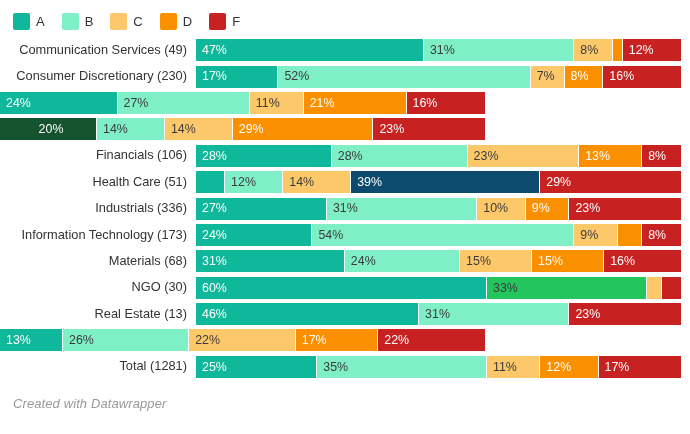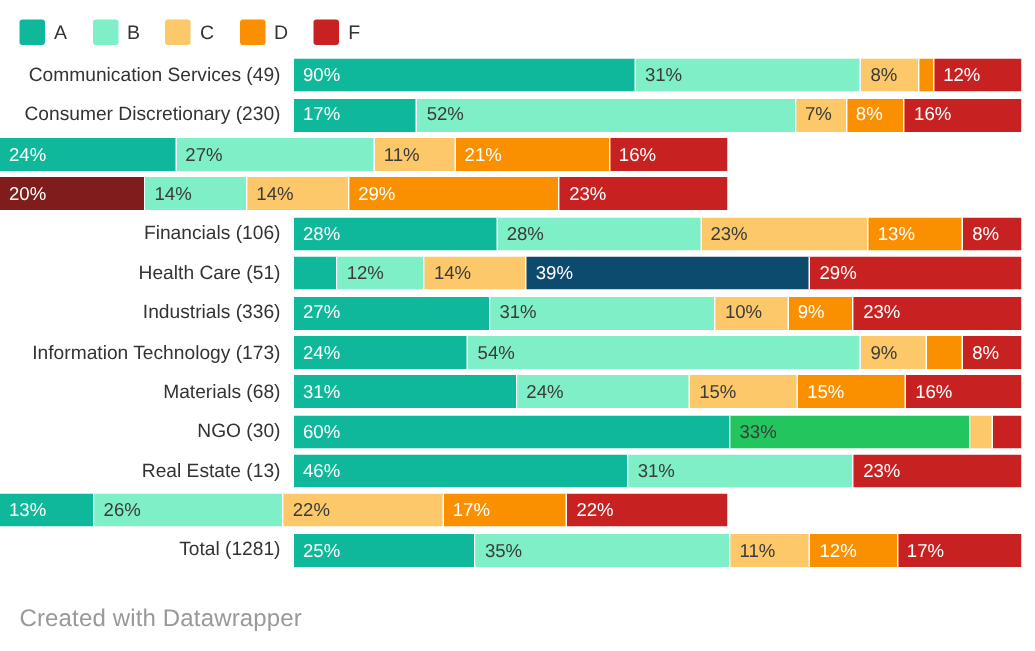--- a/index.html
+++ b/index.html
@@ -67,24 +67,25 @@
     line-height:1;
     font-weight:400;
   }
   .lbl-dark{color:#3b3b3b;}
   .lbl-light{color:#ffffff;}
 
   
   .footer{
     position:absolute;
     left:13px;
-    bottom:12px;
-    font-size:16px;
+    bottom:23px;
+    font-size:13px;
     color:#999999;
     letter-spacing:0.1px;
+    font-style:italic;
   }
 </style>
 </head>
 <body>
 
 <div class="chart-root">
 
   <div class="legend" id="legend">
       <div class="legend-item">
         <span class="legend-swatch" style="background: rgb(15, 184, 154);"></span>
@@ -106,21 +107,21 @@
         <span class="legend-swatch" style="background: rgb(199, 34, 33);"></span>
         <span class="legend-label">F</span>
       </div>
     </div>
 
   <div class="rows" id="rows">
       <div class="row">
         <div class="row-label">Communication Services (49)</div>
         <div class="bar">
           <div class="seg" style="width: 47%; background: rgb(15, 184, 154);">
-            <span class="seg-label lbl-light">90%</span>
+            <span class="seg-label lbl-light">47%</span>
           </div>
           <div class="seg" style="width: 31%; background: rgb(127, 239, 199);">
             <span class="seg-label lbl-dark">31%</span>
           </div>
           <div class="seg" style="width: 8%; background: rgb(252, 200, 106);">
             <span class="seg-label lbl-dark">8%</span>
           </div>
           <div class="seg" style="width: 2%; background: rgb(250, 144, 0);"></div>
           <div class="seg" style="width: 12%; background: rgb(199, 34, 33);">
             <span class="seg-label lbl-light">12%</span>
@@ -161,21 +162,21 @@
           <div class="seg" style="width: 21.2121%; background: rgb(250, 144, 0);">
             <span class="seg-label lbl-light">21%</span>
           </div>
           <div class="seg" style="width: 16.1616%; background: rgb(199, 34, 33);">
             <span class="seg-label lbl-light">16%</span>
           </div>
         </div>
       </div>
       <div class="row">
         <div class="bar">
-          <div class="seg" style="width: 20%; background: #7f1d1d;">
+          <div class="seg" style="width: 20%; background: #14532d; justify-content: center;">
             <span class="seg-label lbl-light">20%</span>
           </div>
           <div class="seg" style="width: 14%; background: rgb(127, 239, 199);">
             <span class="seg-label lbl-dark">14%</span>
           </div>
           <div class="seg" style="width: 14%; background: rgb(252, 200, 106);">
             <span class="seg-label lbl-dark">14%</span>
           </div>
           <div class="seg" style="width: 29%; background: rgb(250, 144, 0);">
             <span class="seg-label lbl-light">29%</span>

